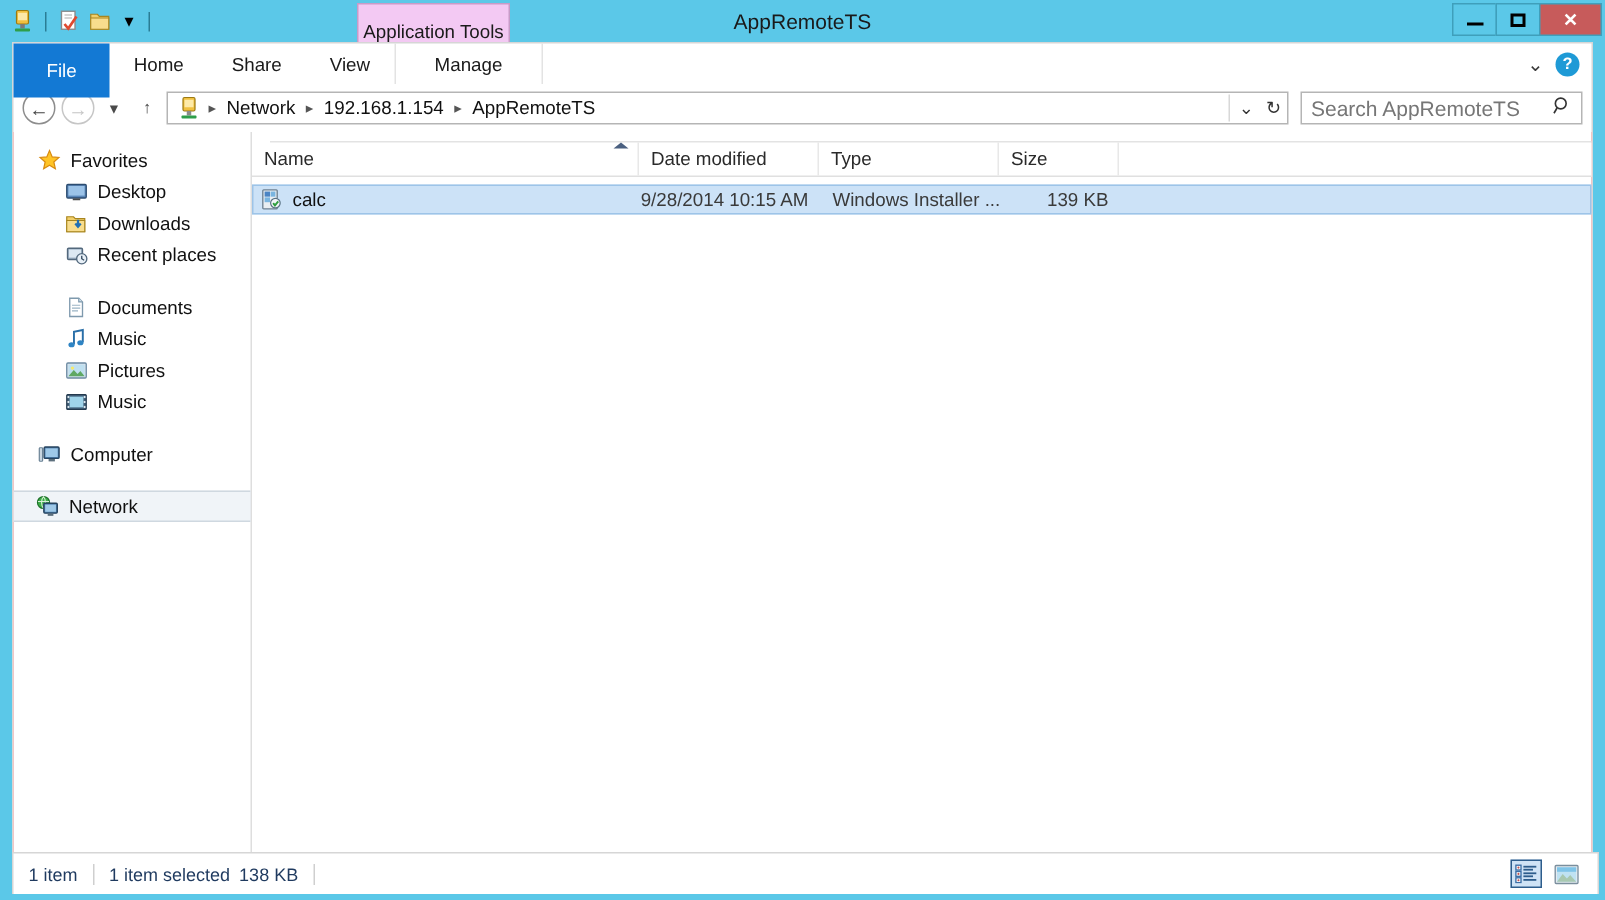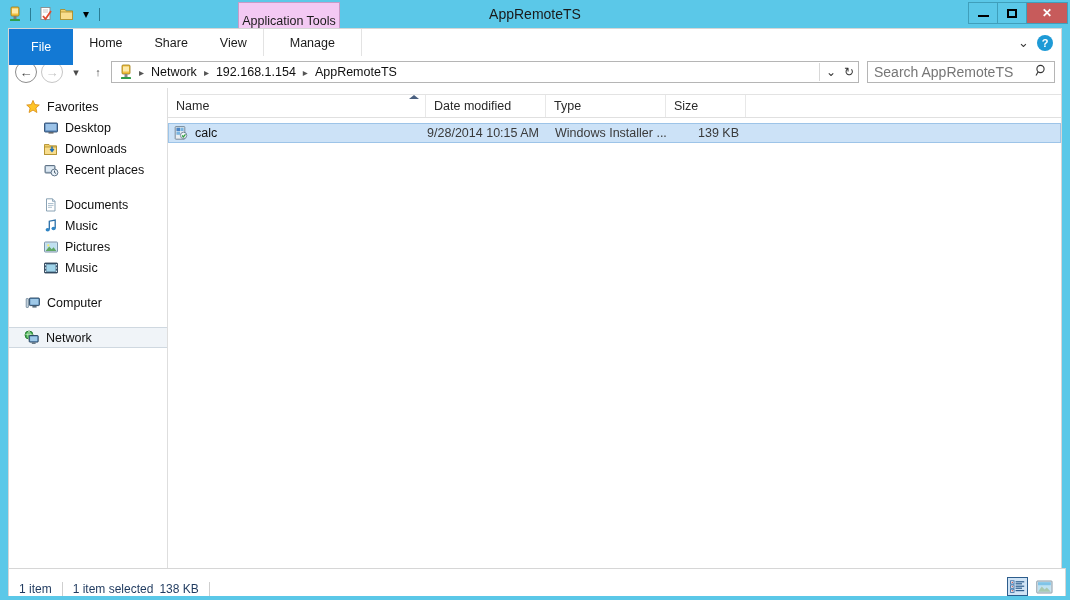--- a/index.html
+++ b/index.html
@@ -345,21 +345,21 @@
   .cell-size { flex: 0 0 80px; text-align: right; padding-right: 8px; color: #3a3a3a; }
 
   
   #statusbar {
     flex: 0 0 28px;
     margin: 0 4px 0 8px;
     background: #ffffff;
     border: 1px solid #d6d6d6;
     border-bottom: none;
     display: flex;
-    align-items: flex-end;
+    align-items: center;
     padding: 0 10px;
     gap: 0;
     position: relative;
   }
   .status-text {
     font-size: 12px;
     color: #1f3a5f;
     padding-right: 10px;
   }
   .status-sep {

